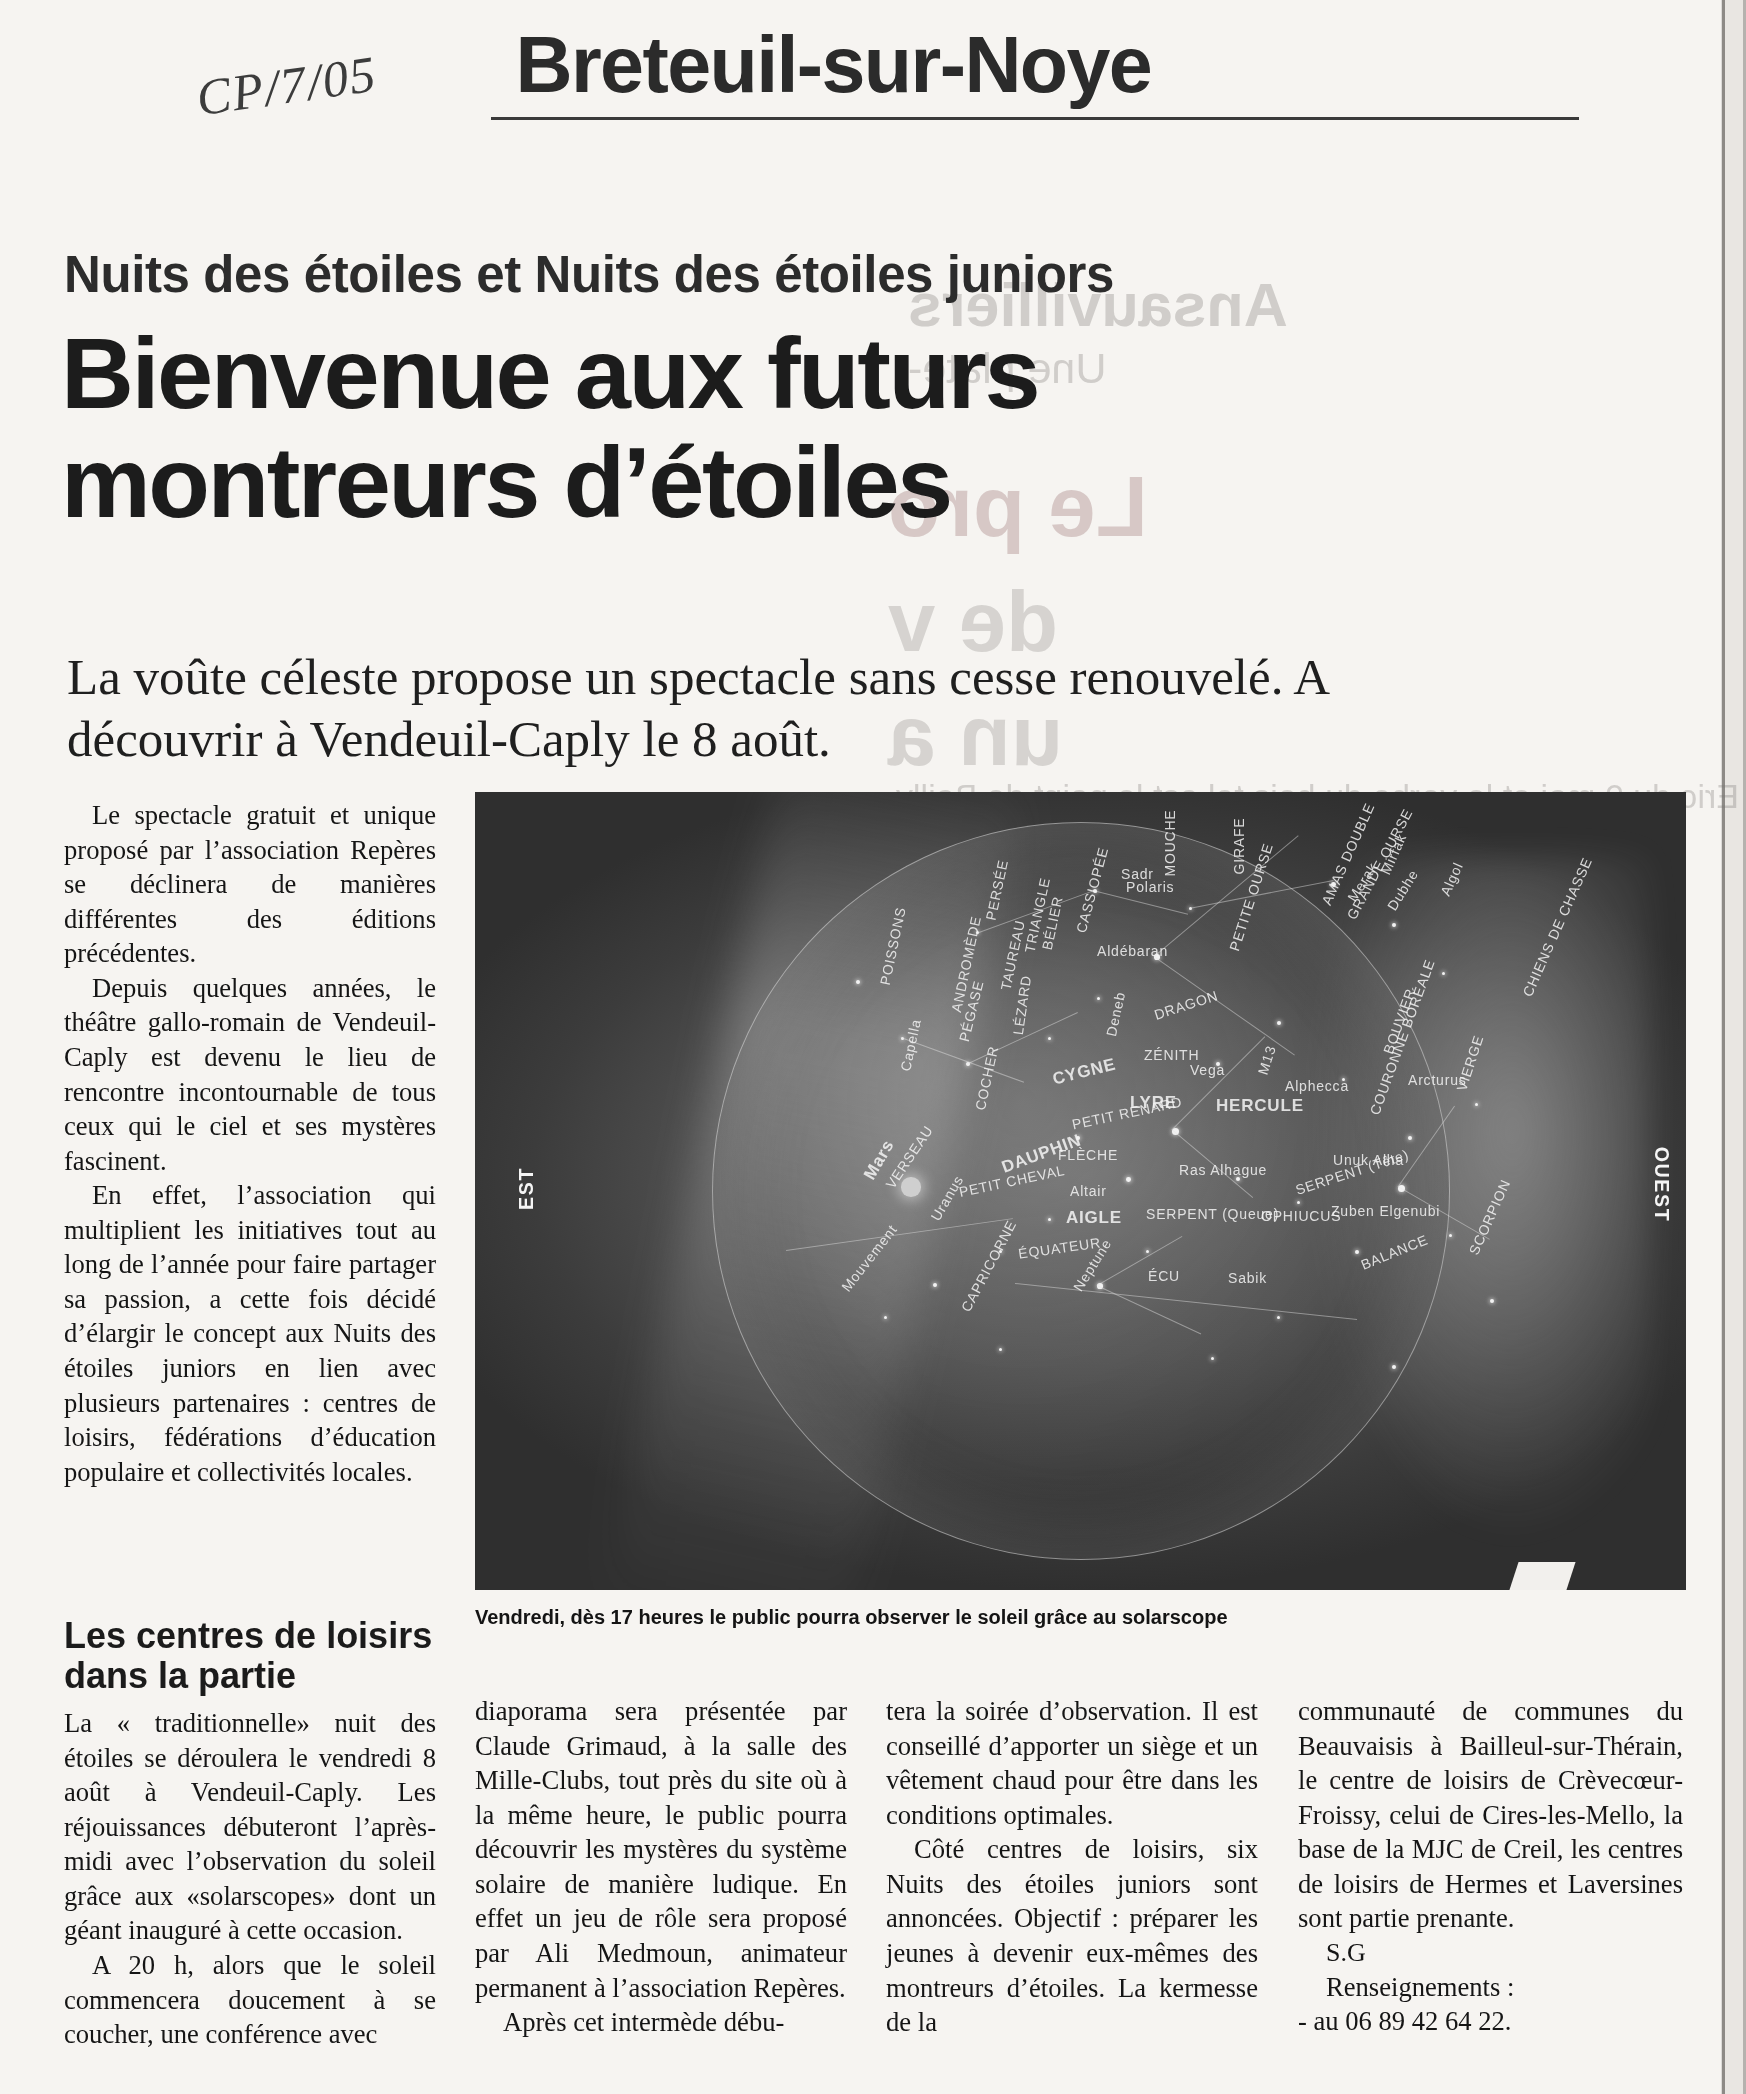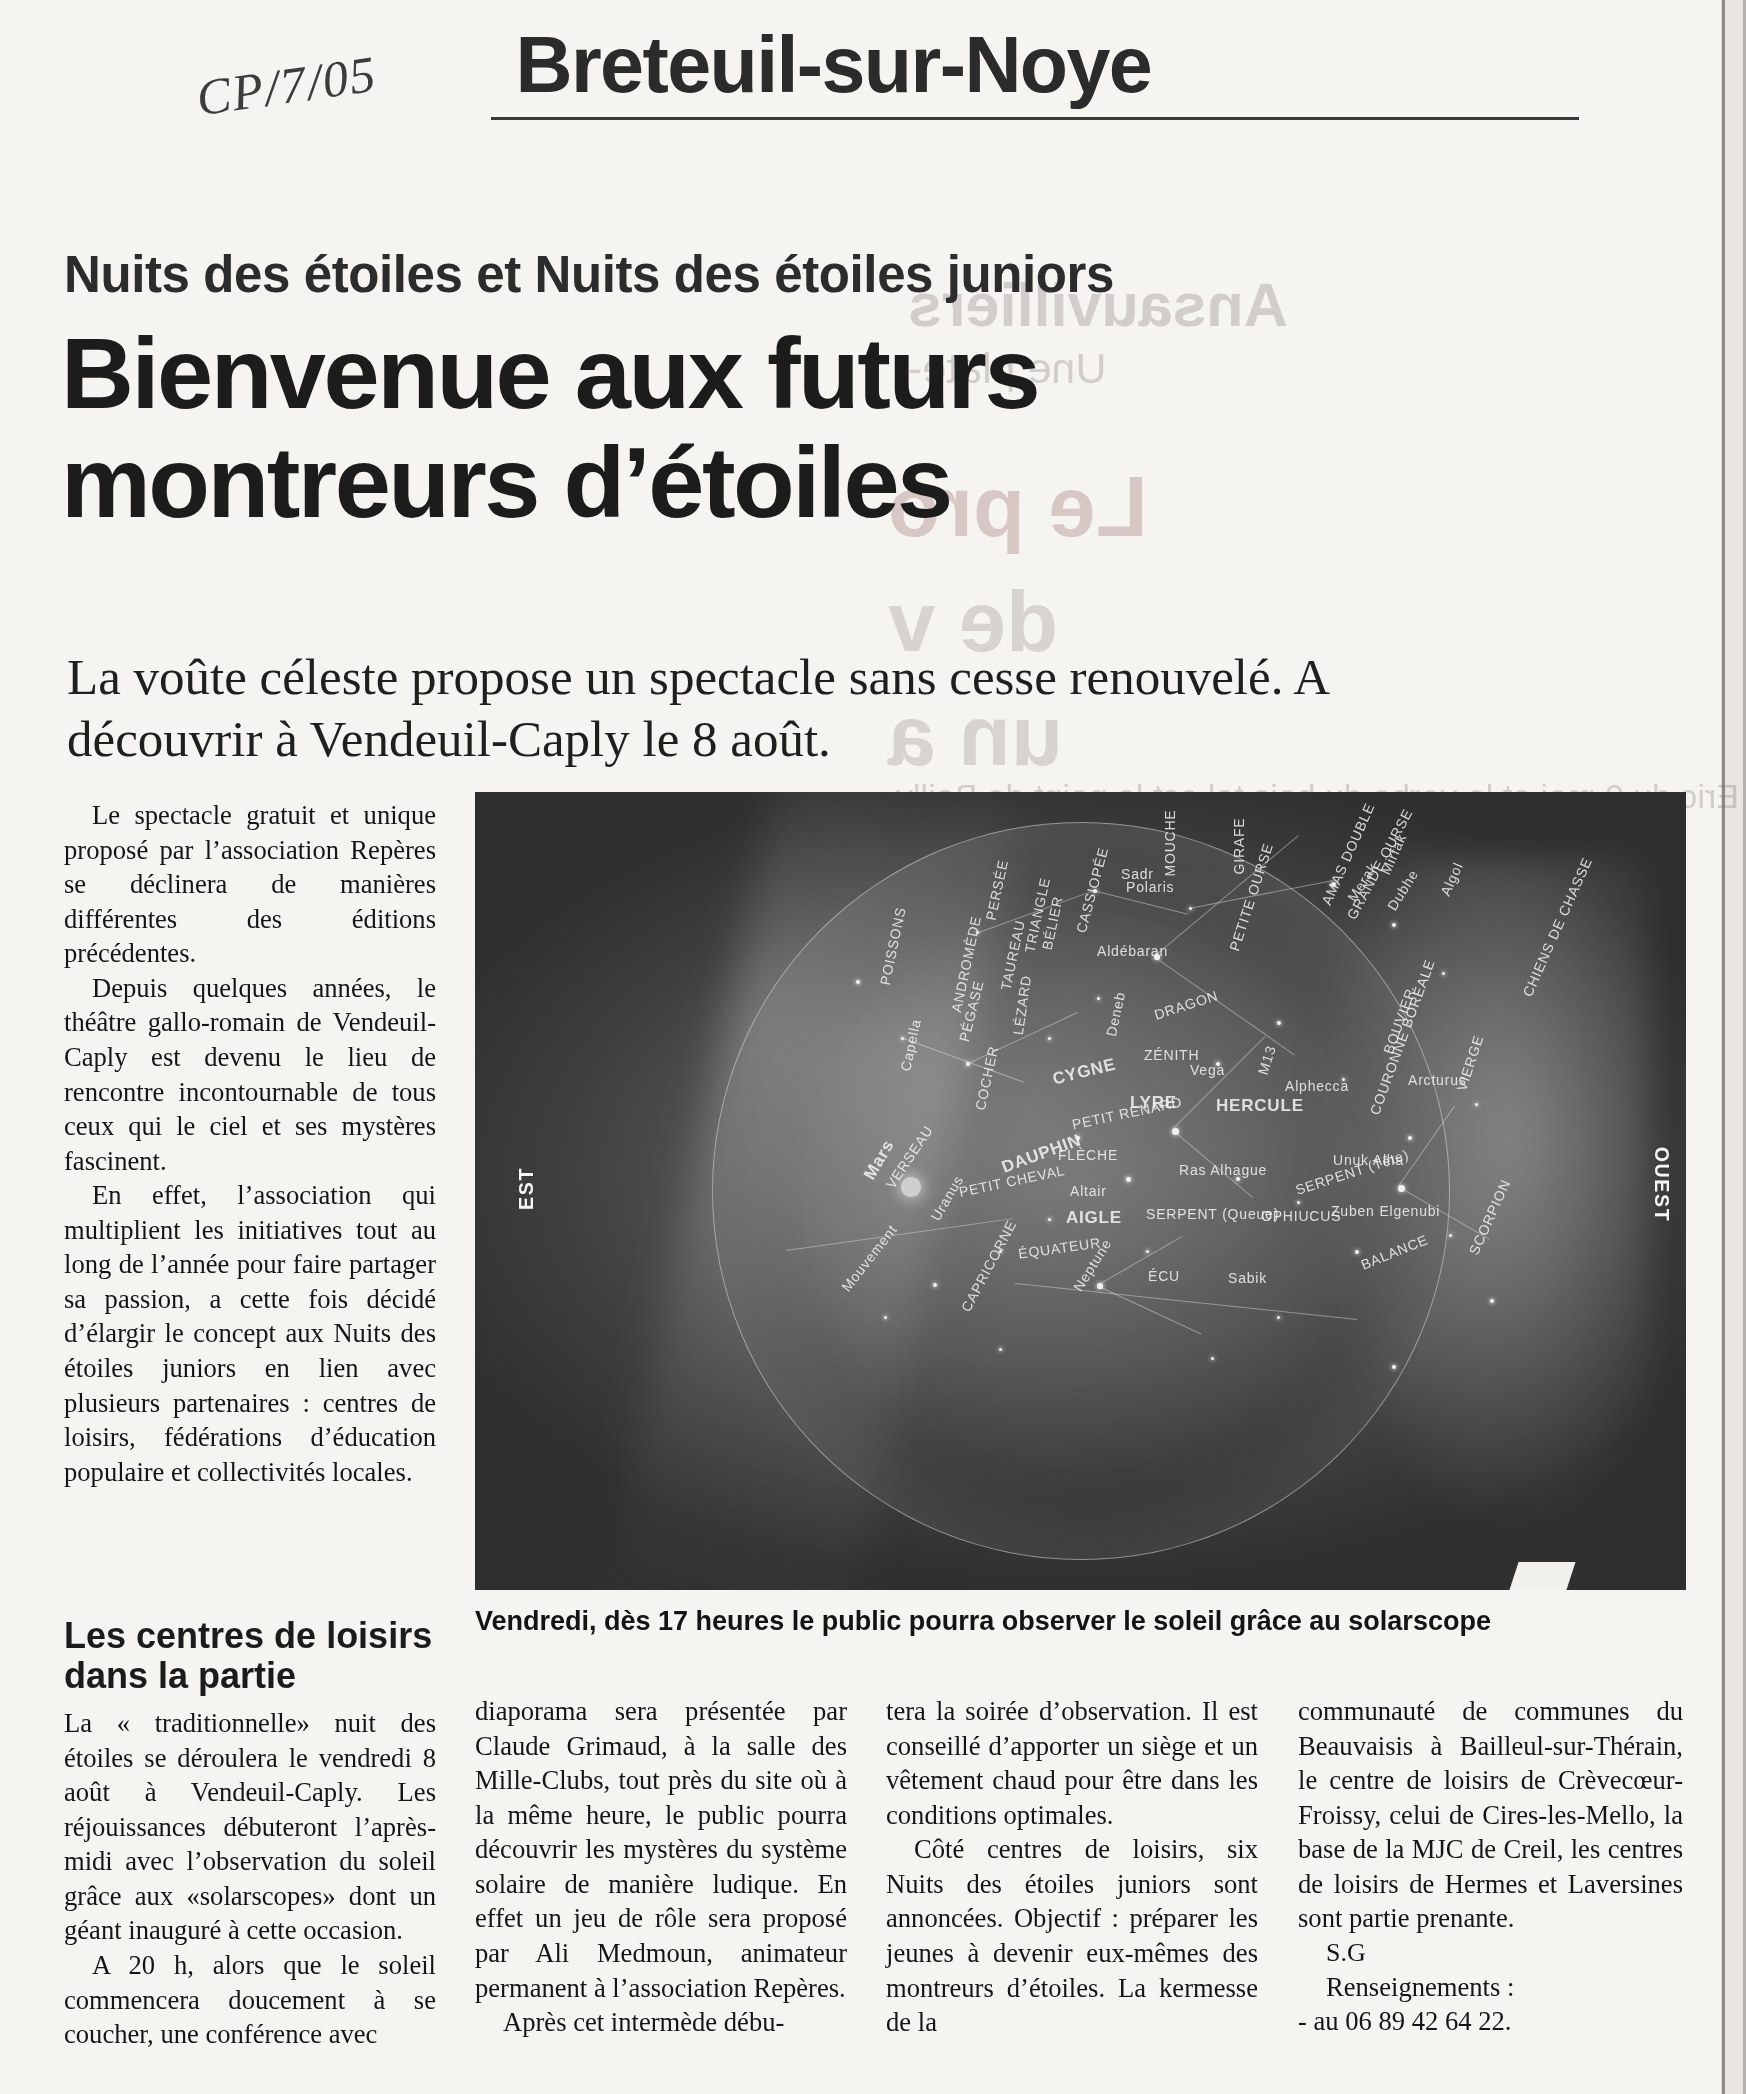--- a/index.html
+++ b/index.html
@@ -265,21 +265,21 @@
     color: #f5f5f5;
     letter-spacing: 1.6px;
   }
   .caption {
     position: absolute;
     left: 475px;
     top: 1606px;
     width: 1211px;
     font-family: "Liberation Sans", sans-serif;
     font-weight: bold;
-    font-size: 27px;
+    font-size: 20px;
     color: #141414;
   }
   .white-notch {
     position: absolute;
     right: 115px;
     bottom: 0;
     width: 57px;
     height: 28px;
     background: #f2f0ed;
     transform: skewX(-18deg);

